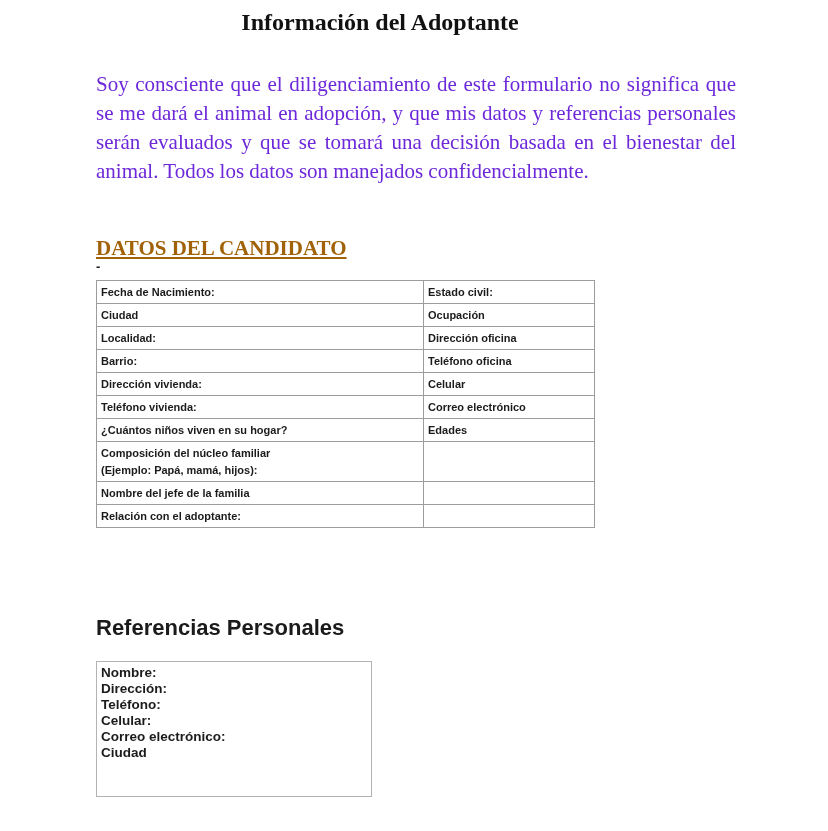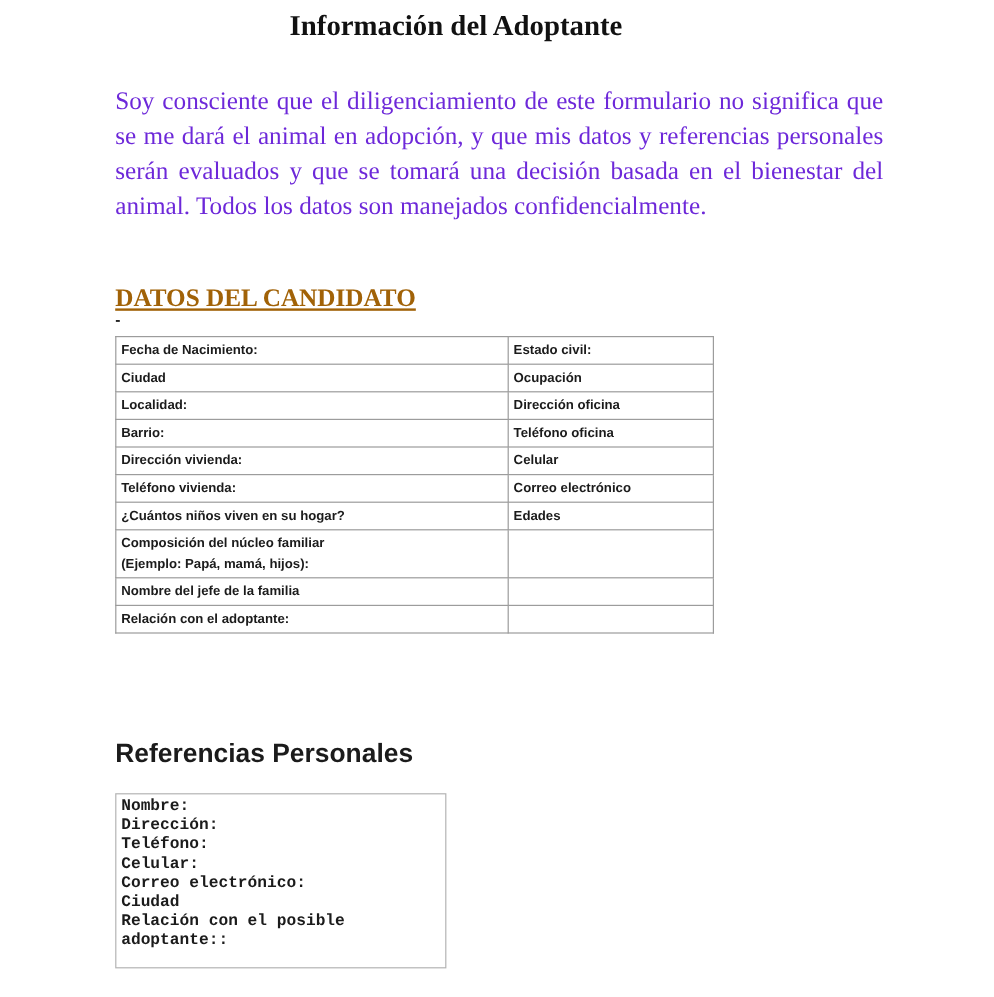--- a/index.html
+++ b/index.html
@@ -40,22 +40,21 @@
   }
   table.candidate-table td.cell-left{width:318px}
   table.candidate-table td.cell-right{width:162px}
   .refs-heading{
     position:absolute;left:96px;top:615px;margin:0;
     font-size:22px;font-weight:bold;color:#1b1b1b;
   }
   .refbox{
     position:absolute;left:96px;top:661px;width:266px;height:125px;
     border:1px solid var(--box-border,#b3b3b3);
-    padding:3px 4px 16px 4px;
-    font-family:Liberation Mono, monospace;
+    padding:3px 4px 6px 4px;
   }
   .refbox .ref-line{
     font-size:13.5px;font-weight:bold;line-height:16px;
   }
 </style>
 </head>
 <body>
 
 <div class="page">
 
@@ -115,16 +114,15 @@
 
   <h2 class="refs-heading">Referencias Personales</h2>
 
   <div class="refbox">
     <div class="ref-line">Nombre:</div>
     <div class="ref-line">Dirección:</div>
     <div class="ref-line">Teléfono:</div>
     <div class="ref-line">Celular:</div>
     <div class="ref-line">Correo electrónico:</div>
     <div class="ref-line">Ciudad</div>
-    <div class="ref-line">Relación con el posible adoptante::</div>
   </div>
 
 </div>
 
 </body></html>

